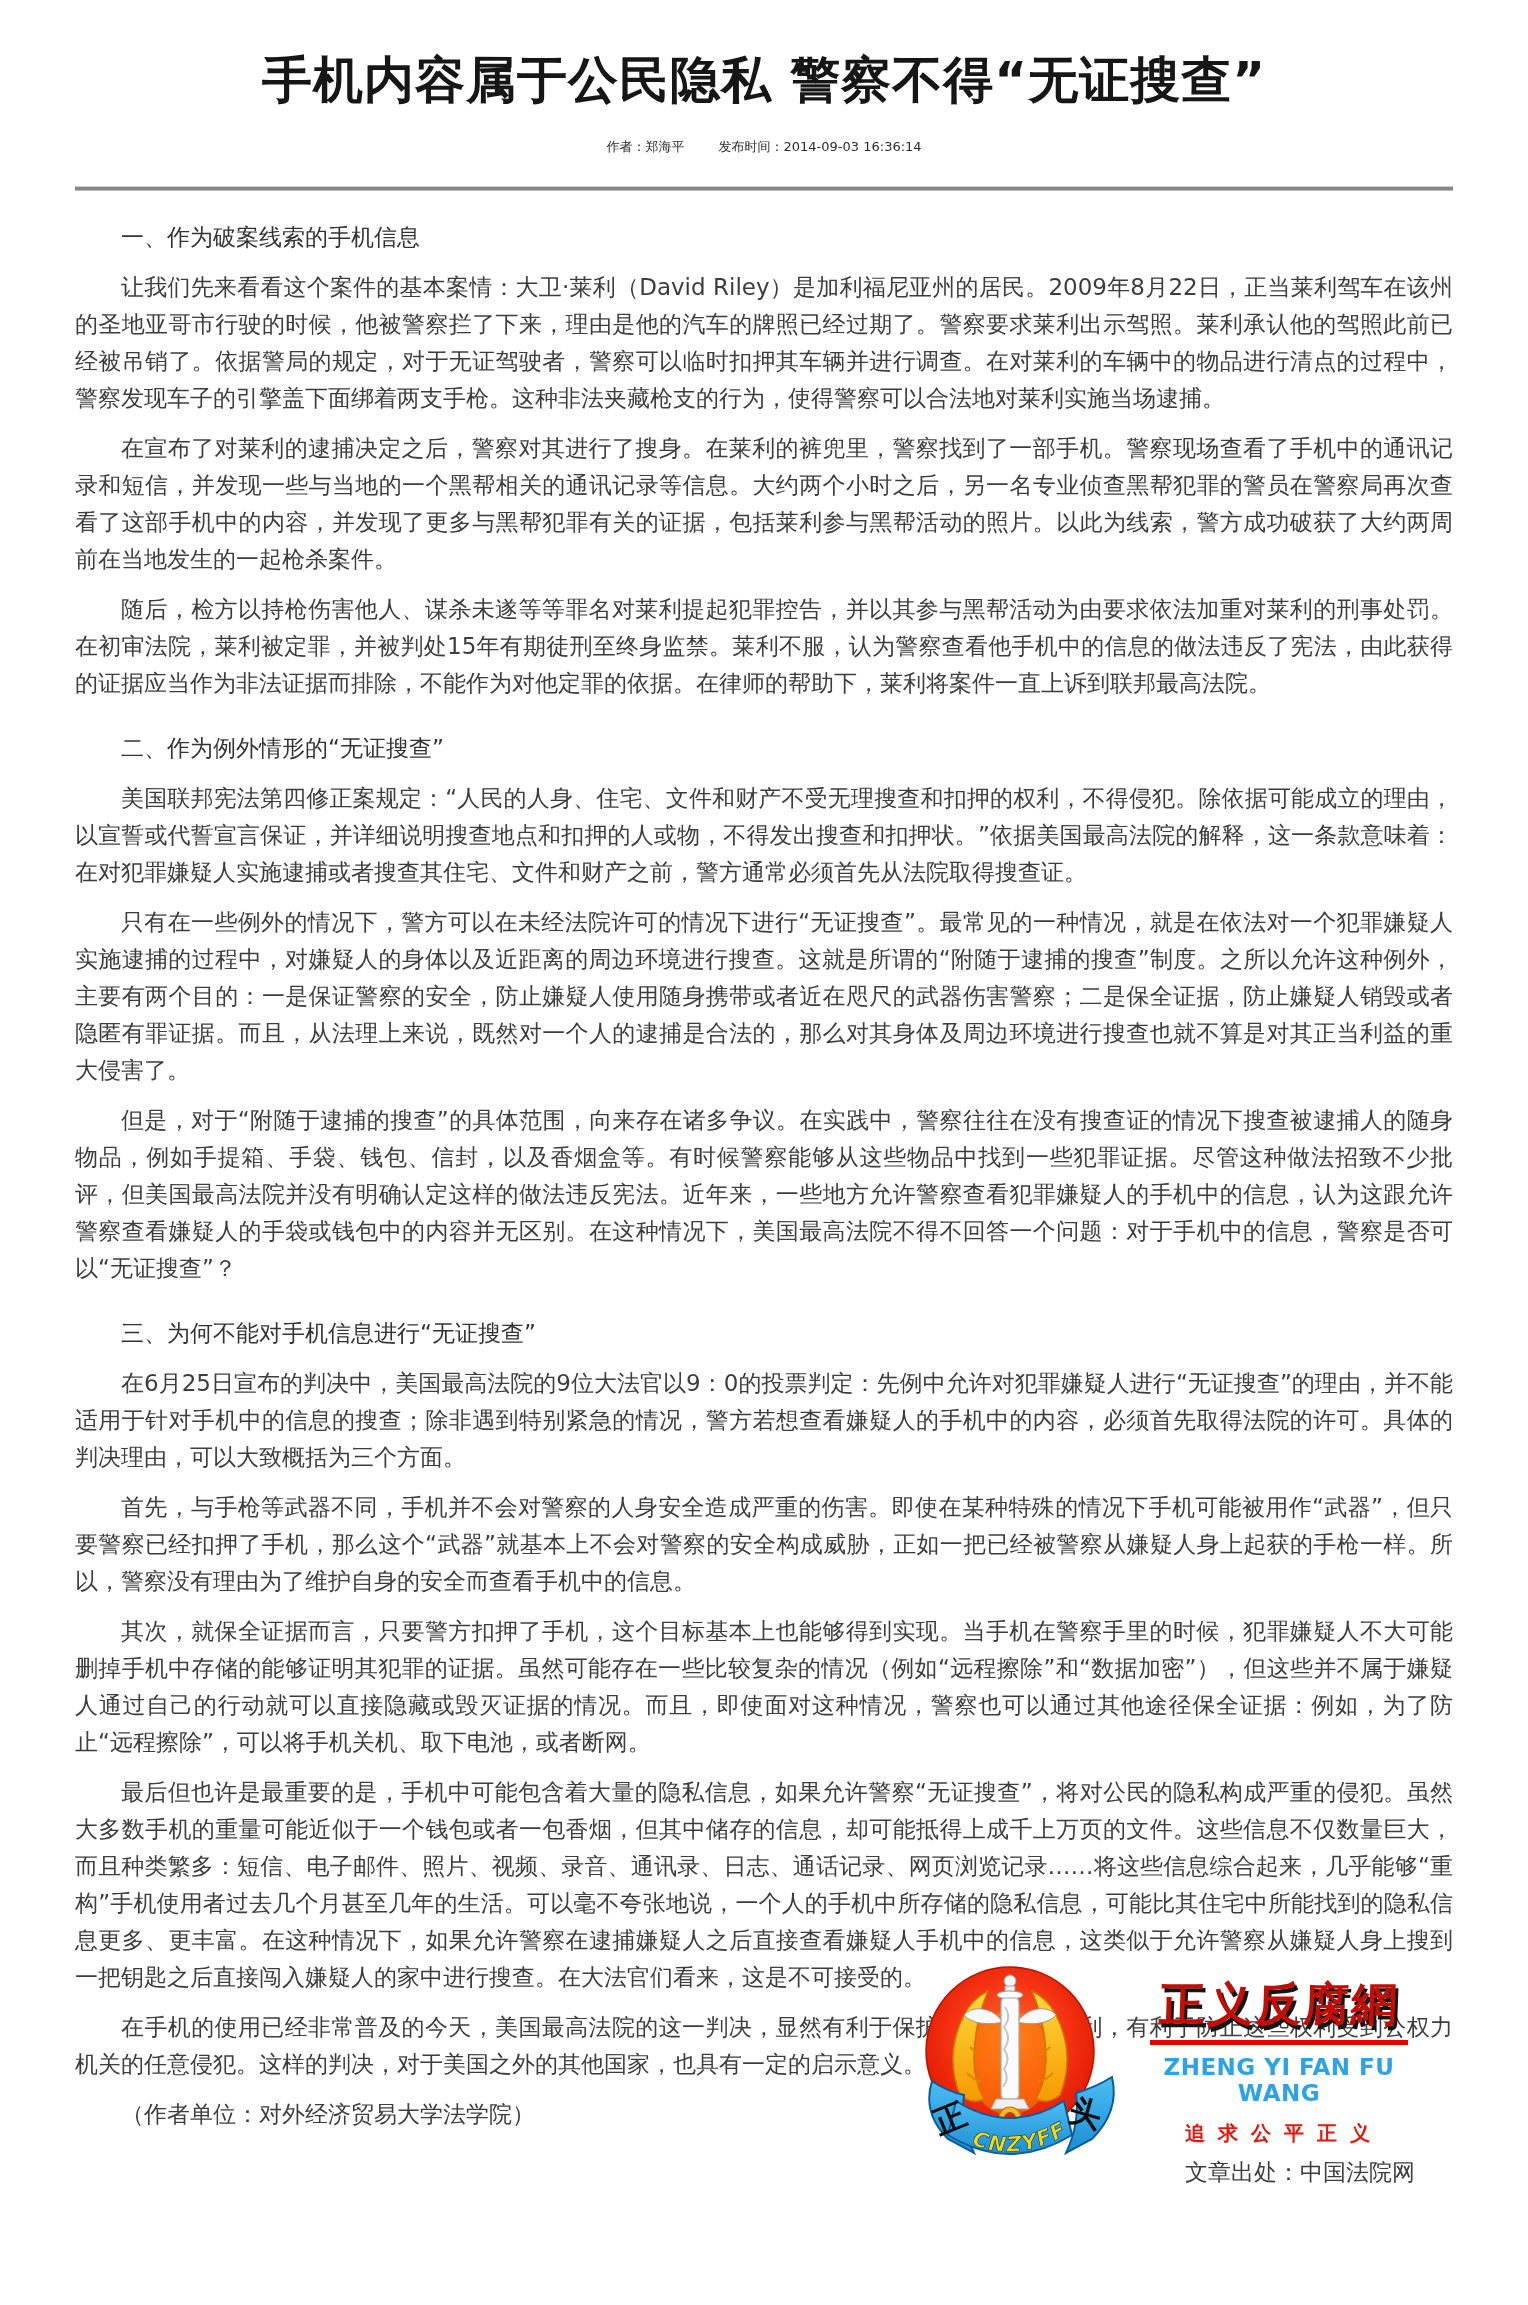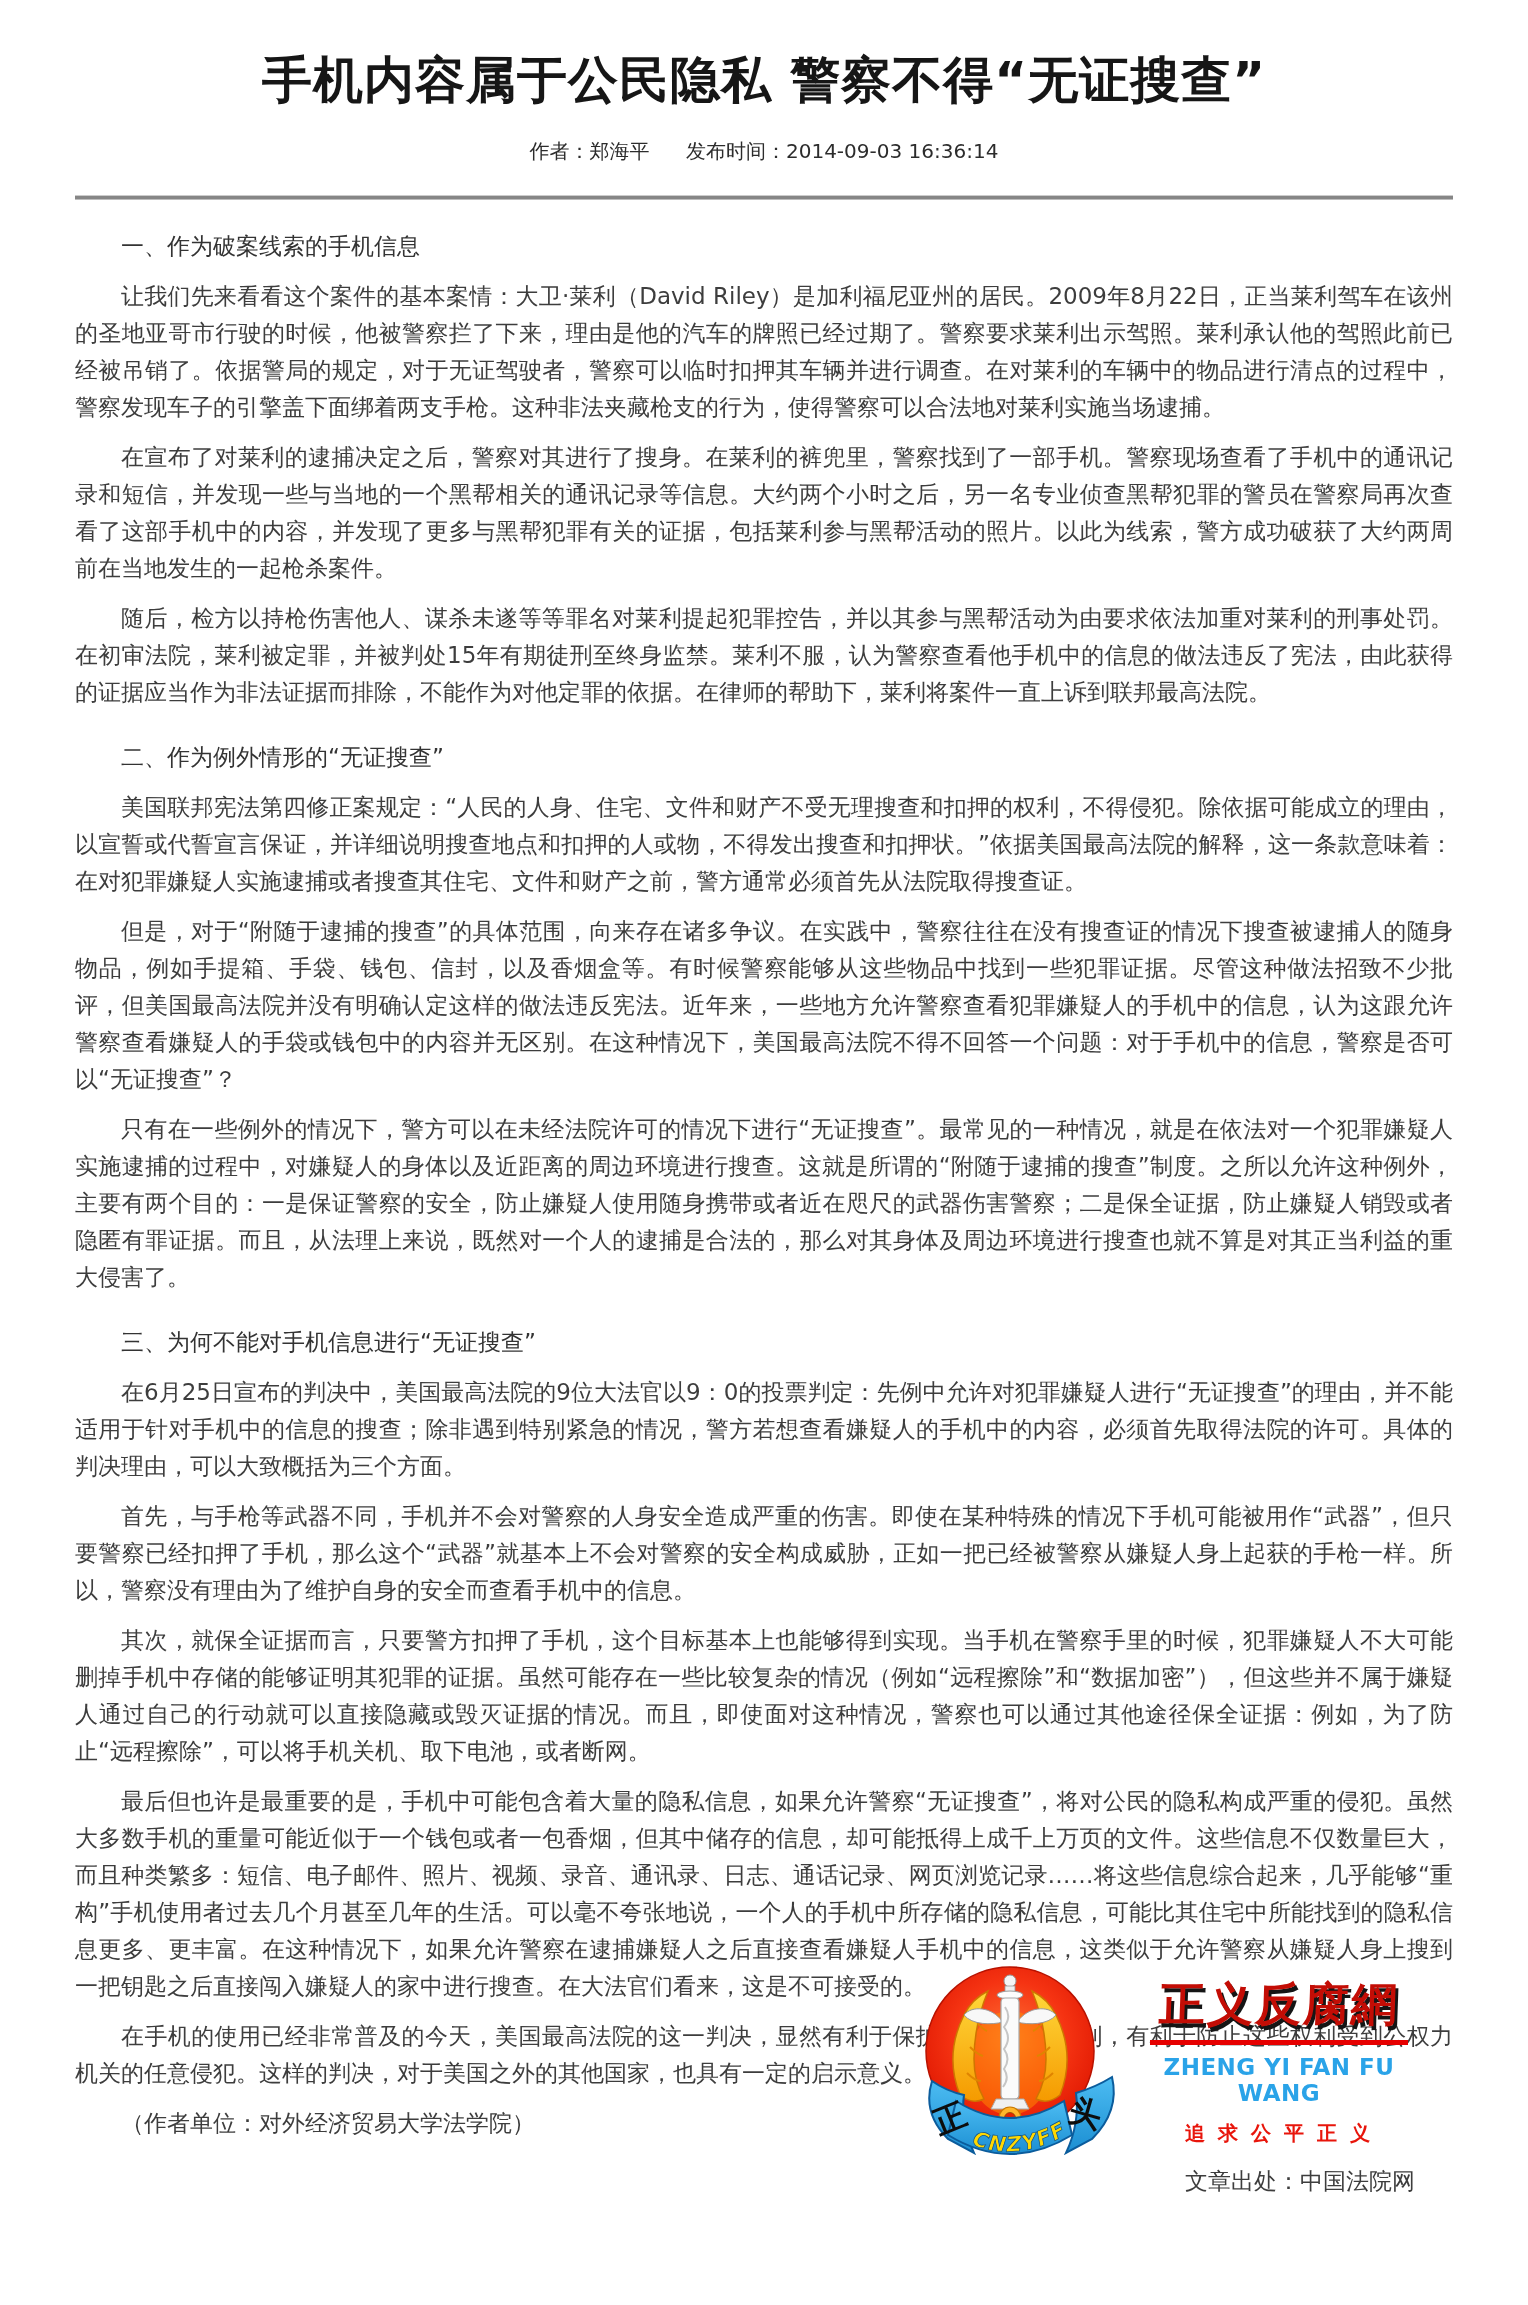--- a/index.html
+++ b/index.html
@@ -10,21 +10,21 @@
   }
   .content { width:1378px; margin:0 auto; padding-top:50px; }
 
   .title {
     margin:0; text-align:center;
     font-size:50px; font-weight:bold; color:#161616;
     letter-spacing:1px; line-height:1.2;
   }
   .byline {
     margin-top:28px; text-align:center;
-    font-size:20px; color:#2c2c2c;
+    font-size:13px; color:#2c2c2c;
   }
   .byline .time-part { margin-left:30px; }
 
   .divider {
     margin-top:30px; height:5px;
     background:linear-gradient(#cccccc 0 28%, #868686 28% 74%, #bdbdbd 74% 100%);
   }
 
   .body { margin-top:10px; font-size:23px; line-height:37px; color:#3d3d3d; text-align:justify; }
   .para, .heading { margin:13px 0; text-indent:2em; }
@@ -64,22 +64,22 @@
 
     <div class="divider"></div>
 
     <div class="body">
       <p class="heading">一、作为破案线索的手机信息</p>
       <p class="para">让我们先来看看这个案件的基本案情：大卫·莱利（David Riley）是加利福尼亚州的居民。2009年8月22日，正当莱利驾车在该州的圣地亚哥市行驶的时候，他被警察拦了下来，理由是他的汽车的牌照已经过期了。警察要求莱利出示驾照。莱利承认他的驾照此前已经被吊销了。依据警局的规定，对于无证驾驶者，警察可以临时扣押其车辆并进行调查。在对莱利的车辆中的物品进行清点的过程中，警察发现车子的引擎盖下面绑着两支手枪。这种非法夹藏枪支的行为，使得警察可以合法地对莱利实施当场逮捕。</p>
       <p class="para">在宣布了对莱利的逮捕决定之后，警察对其进行了搜身。在莱利的裤兜里，警察找到了一部手机。警察现场查看了手机中的通讯记录和短信，并发现一些与当地的一个黑帮相关的通讯记录等信息。大约两个小时之后，另一名专业侦查黑帮犯罪的警员在警察局再次查看了这部手机中的内容，并发现了更多与黑帮犯罪有关的证据，包括莱利参与黑帮活动的照片。以此为线索，警方成功破获了大约两周前在当地发生的一起枪杀案件。</p>
       <p class="para">随后，检方以持枪伤害他人、谋杀未遂等等罪名对莱利提起犯罪控告，并以其参与黑帮活动为由要求依法加重对莱利的刑事处罚。在初审法院，莱利被定罪，并被判处15年有期徒刑至终身监禁。莱利不服，认为警察查看他手机中的信息的做法违反了宪法，由此获得的证据应当作为非法证据而排除，不能作为对他定罪的依据。在律师的帮助下，莱利将案件一直上诉到联邦最高法院。</p>
       <p class="heading">二、作为例外情形的“无证搜查”</p>
       <p class="para">美国联邦宪法第四修正案规定：“人民的人身、住宅、文件和财产不受无理搜查和扣押的权利，不得侵犯。除依据可能成立的理由，以宣誓或代誓宣言保证，并详细说明搜查地点和扣押的人或物，不得发出搜查和扣押状。”依据美国最高法院的解释，这一条款意味着：在对犯罪嫌疑人实施逮捕或者搜查其住宅、文件和财产之前，警方通常必须首先从法院取得搜查证。</p>
+      <p class="para">只有在一些例外的情况下，警方可以在未经法院许可的情况下进行“无证搜查”。最常见的一种情况，就是在依法对一个犯罪嫌疑人实施逮捕的过程中，对嫌疑人的身体以及近距离的周边环境进行搜查。这就是所谓的“附随于逮捕的搜查”制度。之所以允许这种例外，主要有两个目的：一是保证警察的安全，防止嫌疑人使用随身携带或者近在咫尺的武器伤害警察；二是保全证据，防止嫌疑人销毁或者隐匿有罪证据。而且，从法理上来说，既然对一个人的逮捕是合法的，那么对其身体及周边环境进行搜查也就不算是对其正当利益的重大侵害了。</p>
       <p class="para">但是，对于“附随于逮捕的搜查”的具体范围，向来存在诸多争议。在实践中，警察往往在没有搜查证的情况下搜查被逮捕人的随身物品，例如手提箱、手袋、钱包、信封，以及香烟盒等。有时候警察能够从这些物品中找到一些犯罪证据。尽管这种做法招致不少批评，但美国最高法院并没有明确认定这样的做法违反宪法。近年来，一些地方允许警察查看犯罪嫌疑人的手机中的信息，认为这跟允许警察查看嫌疑人的手袋或钱包中的内容并无区别。在这种情况下，美国最高法院不得不回答一个问题：对于手机中的信息，警察是否可以“无证搜查”？</p>
-      <p class="para">只有在一些例外的情况下，警方可以在未经法院许可的情况下进行“无证搜查”。最常见的一种情况，就是在依法对一个犯罪嫌疑人实施逮捕的过程中，对嫌疑人的身体以及近距离的周边环境进行搜查。这就是所谓的“附随于逮捕的搜查”制度。之所以允许这种例外，主要有两个目的：一是保证警察的安全，防止嫌疑人使用随身携带或者近在咫尺的武器伤害警察；二是保全证据，防止嫌疑人销毁或者隐匿有罪证据。而且，从法理上来说，既然对一个人的逮捕是合法的，那么对其身体及周边环境进行搜查也就不算是对其正当利益的重大侵害了。</p>
       <p class="heading">三、为何不能对手机信息进行“无证搜查”</p>
       <p class="para">在6月25日宣布的判决中，美国最高法院的9位大法官以9：0的投票判定：先例中允许对犯罪嫌疑人进行“无证搜查”的理由，并不能适用于针对手机中的信息的搜查；除非遇到特别紧急的情况，警方若想查看嫌疑人的手机中的内容，必须首先取得法院的许可。具体的判决理由，可以大致概括为三个方面。</p>
       <p class="para">首先，与手枪等武器不同，手机并不会对警察的人身安全造成严重的伤害。即使在某种特殊的情况下手机可能被用作“武器”，但只要警察已经扣押了手机，那么这个“武器”就基本上不会对警察的安全构成威胁，正如一把已经被警察从嫌疑人身上起获的手枪一样。所以，警察没有理由为了维护自身的安全而查看手机中的信息。</p>
       <p class="para">其次，就保全证据而言，只要警方扣押了手机，这个目标基本上也能够得到实现。当手机在警察手里的时候，犯罪嫌疑人不大可能删掉手机中存储的能够证明其犯罪的证据。虽然可能存在一些比较复杂的情况（例如“远程擦除”和“数据加密”），但这些并不属于嫌疑人通过自己的行动就可以直接隐藏或毁灭证据的情况。而且，即使面对这种情况，警察也可以通过其他途径保全证据：例如，为了防止“远程擦除”，可以将手机关机、取下电池，或者断网。</p>
       <p class="para">最后但也许是最重要的是，手机中可能包含着大量的隐私信息，如果允许警察“无证搜查”，将对公民的隐私构成严重的侵犯。虽然大多数手机的重量可能近似于一个钱包或者一包香烟，但其中储存的信息，却可能抵得上成千上万页的文件。这些信息不仅数量巨大，而且种类繁多：短信、电子邮件、照片、视频、录音、通讯录、日志、通话记录、网页浏览记录……将这些信息综合起来，几乎能够“重构”手机使用者过去几个月甚至几年的生活。可以毫不夸张地说，一个人的手机中所存储的隐私信息，可能比其住宅中所能找到的隐私信息更多、更丰富。在这种情况下，如果允许警察在逮捕嫌疑人之后直接查看嫌疑人手机中的信息，这类似于允许警察从嫌疑人身上搜到一把钥匙之后直接闯入嫌疑人的家中进行搜查。在大法官们看来，这是不可接受的。</p>
       <p class="para">在手机的使用已经非常普及的今天，美国最高法院的这一判决，显然有利于保护公民的基本权利，有利于防止这些权利受到公权力机关的任意侵犯。这样的判决，对于美国之外的其他国家，也具有一定的启示意义。</p>
       <p class="para">（作者单位：对外经济贸易大学法学院）</p>
     </div>
 
     <div class="source">文章出处：中国法院网</div>

